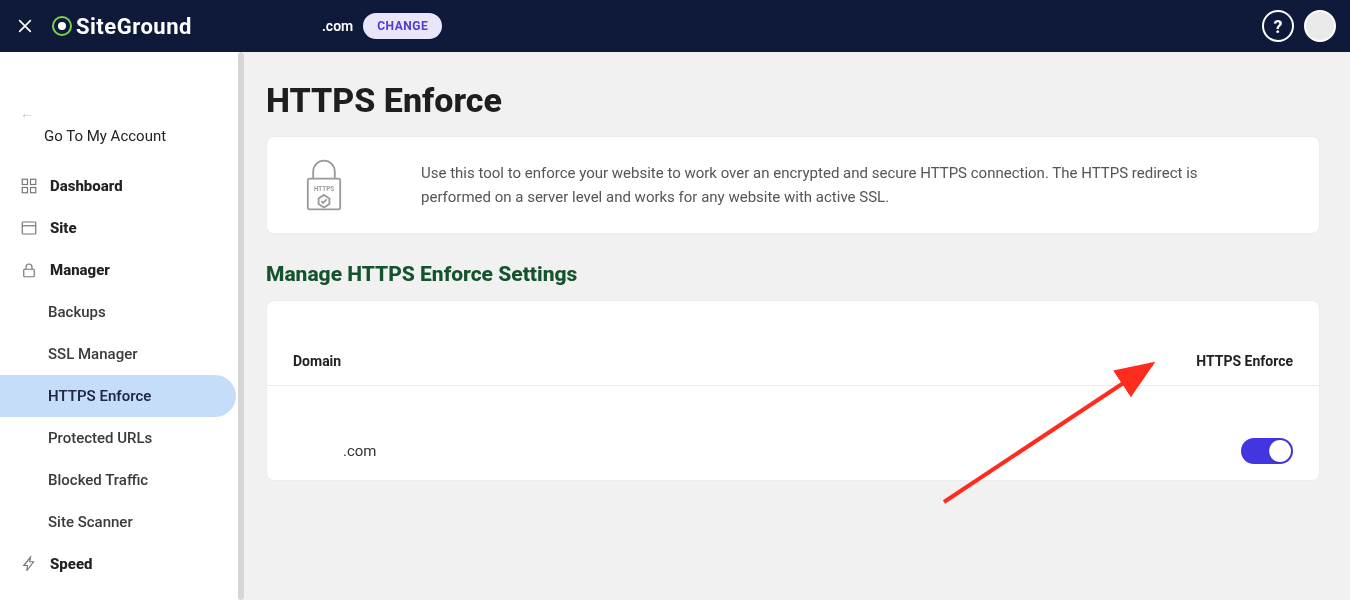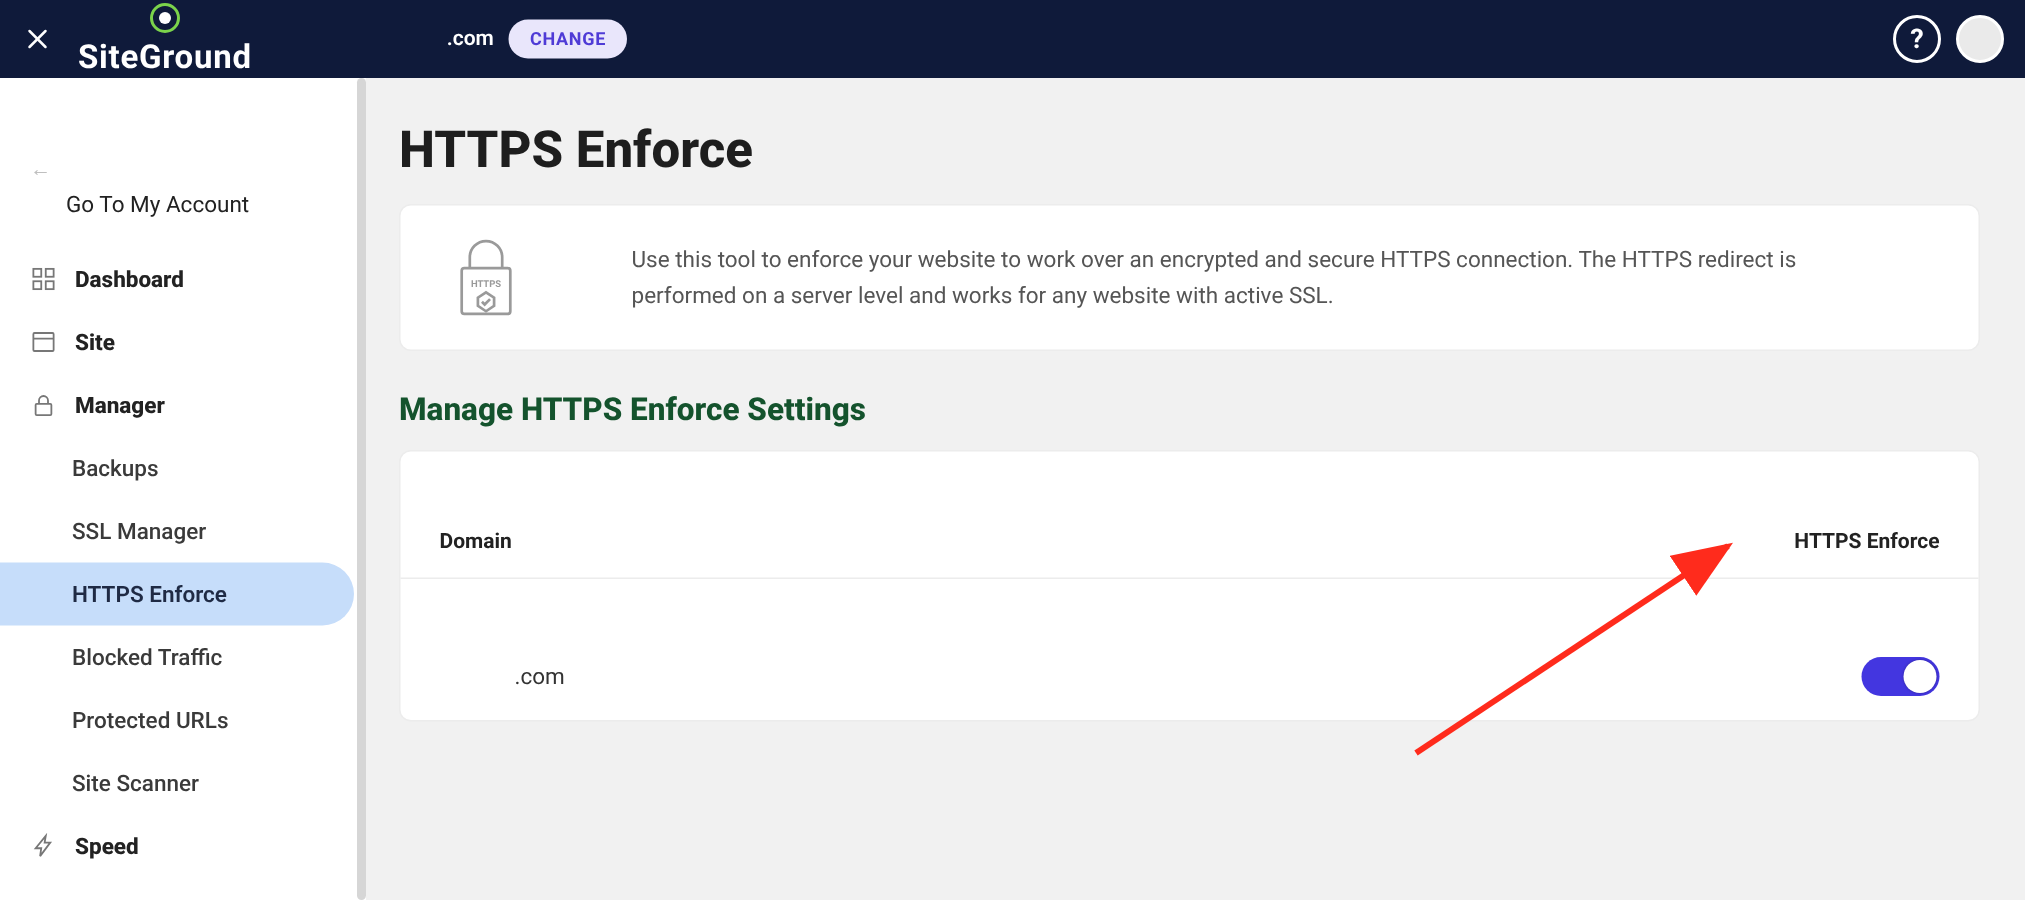--- a/index.html
+++ b/index.html
@@ -1,21 +1,21 @@
 <!DOCTYPE html>
 <html><head>
 <meta charset="utf-8">
 <style>
 * { box-sizing: border-box; margin: 0; padding: 0; font-family: -apple-system, BlinkMacSystemFont, "Segoe UI", Roboto, Helvetica, Arial, sans-serif; }
 html, body { width: 1350px; height: 600px; overflow: hidden; background: #f1f1f1; }
 
 .topbar { height: 52px; background: #0f1a3a; display: flex; align-items: center; padding: 0 14px; color: #fff; }
 .topbar .close { width: 22px; height: 22px; display: flex; align-items: center; justify-content: center; cursor: pointer; }
 .topbar .close svg { width: 16px; height: 16px; stroke: #fff; }
-.topbar .logo { margin-left: 16px; font-family: "Comic Sans MS", "Segoe Script", cursive; font-size: 22px; font-weight: 700; letter-spacing: .5px; display: flex; align-items: center; gap: 4px; flex-direction: column; }
+.topbar .logo { margin-left: 16px; font-family: "Comic Sans MS", "Segoe Script", cursive; font-size: 22px; font-weight: 700; letter-spacing: .5px; display: flex; align-items: center; gap: 4px; }
 .topbar .logo .eye { width: 20px; height: 20px; border: 2px solid #7bd34b; border-radius: 50%; display: inline-flex; align-items: center; justify-content: center; }
 .topbar .logo .eye::after { content: ""; width: 8px; height: 8px; background: #fff; border-radius: 50%; }
 .topbar .domain-box { margin-left: 130px; display: flex; align-items: center; gap: 10px; font-size: 14px; font-weight: 600; }
 .topbar .change-pill { background: #e9e6fb; color: #4f3bd6; font-weight: 700; font-size: 12px; padding: 6px 14px; border-radius: 16px; letter-spacing: .5px; cursor: pointer; }
 .topbar .spacer { flex: 1; }
 .topbar .help { width: 32px; height: 32px; border: 2px solid #fff; border-radius: 50%; display: flex; align-items: center; justify-content: center; font-weight: 700; font-size: 18px; cursor: pointer; margin-right: 10px; }
 .topbar .avatar { width: 32px; height: 32px; border: 2px solid #fff; border-radius: 50%; background: #eaeaea; cursor: pointer; }
 
 .layout { display: flex; height: calc(600px - 52px); }
 .sidebar { width: 244px; background: #fff; position: relative; padding-top: 22px; }
@@ -98,22 +98,22 @@
       <svg class="ico" viewBox="0 0 24 24">
           <rect x="5" y="11" width="14" height="10" rx="1"></rect>
           <path d="M8 11 V8 a4 4 0 0 1 8 0 v3"></path>
         </svg>
       <span>Manager</span>
     </div>
 
     <div class="sub-item">Backups</div>
     <div class="sub-item">SSL Manager</div>
     <div class="sub-item active">HTTPS Enforce</div>
+    <div class="sub-item">Protected URLs</div>
     <div class="sub-item">Blocked Traffic</div>
-    <div class="sub-item">Protected URLs</div>
     <div class="sub-item">Site Scanner</div>
 
     <div class="side-item">
       <svg class="ico" viewBox="0 0 24 24">
           <path d="M14 3 L5 14 h5 l-1 7 9-12 h-5 z"></path>
         </svg>
       <span>Speed</span>
     </div>
   </nav>
 

